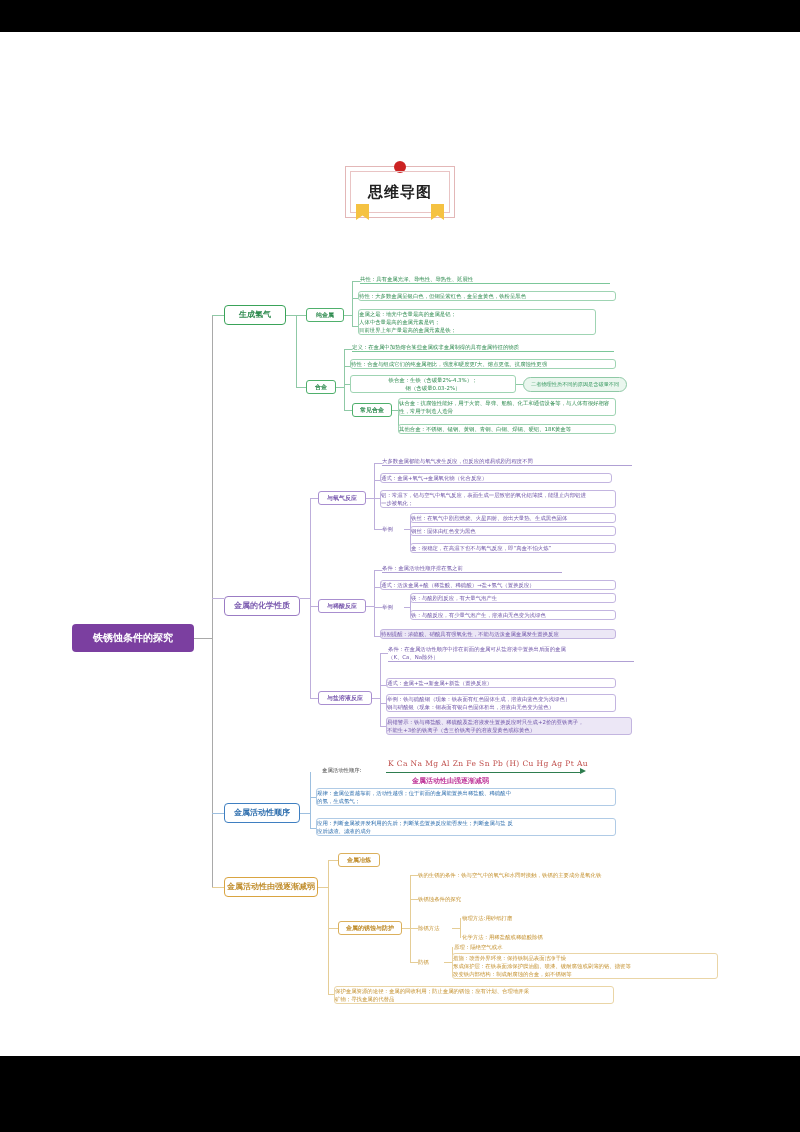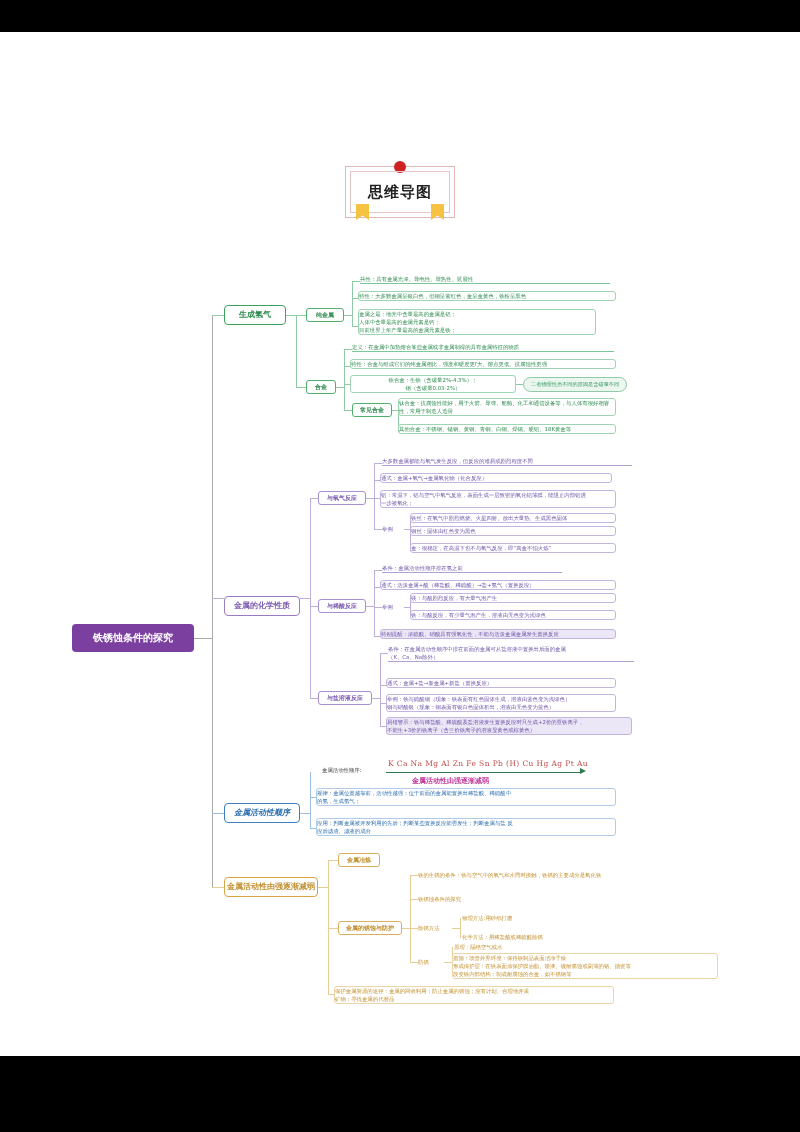--- a/index.html
+++ b/index.html
@@ -210,21 +210,21 @@
 
     <div class="ln p" style="left:380px;top:671px;width:8px;height:1px;"></div>
     <div class="txt p bx-p" style="left:386px;top:662px;width:230px;">举例：铁与硫酸铜（现象：铁表面有红色固体生成，溶液由蓝色变为浅绿色）
 铜与硝酸银（现象：铜表面有银白色固体析出，溶液由无色变为蓝色）</div>
 
     <div class="ln p" style="left:380px;top:694px;width:8px;height:1px;"></div>
     <div class="txt p bx-p fillp" style="left:386px;top:685px;width:246px;">易错警示：铁与稀盐酸、稀硫酸及盐溶液发生置换反应时只生成+2价的亚铁离子，
 不能生+3价的铁离子（含三价铁离子的溶液显黄色或棕黄色）</div>
 
     <div class="ln b" style="left:212px;top:781px;width:12px;height:1px;"></div>
-    <div class="node l1 blue" style="left:224px;top:771px;width:76px;font-style:italic;">金属活动性顺序</div>
+    <div class="node l1 blue" style="left:224px;top:771px;width:76px;">金属活动性顺序</div>
     <div class="ln b" style="left:300px;top:781px;width:10px;height:1px;"></div>
     <div class="ln b" style="left:310px;top:740px;width:1px;height:56px;"></div>
 
     <div class="series-label">金属活动性顺序:</div>
     <div class="series">K Ca Na Mg Al Zn Fe Sn Pb (H) Cu Hg Ag Pt Au</div>
     <div class="arrowline"></div>
     <div class="arrowhead"></div>
     <div class="series-sub">金属活动性由强逐渐减弱</div>
 
     <div class="ln b" style="left:310px;top:765px;width:8px;height:1px;"></div>

